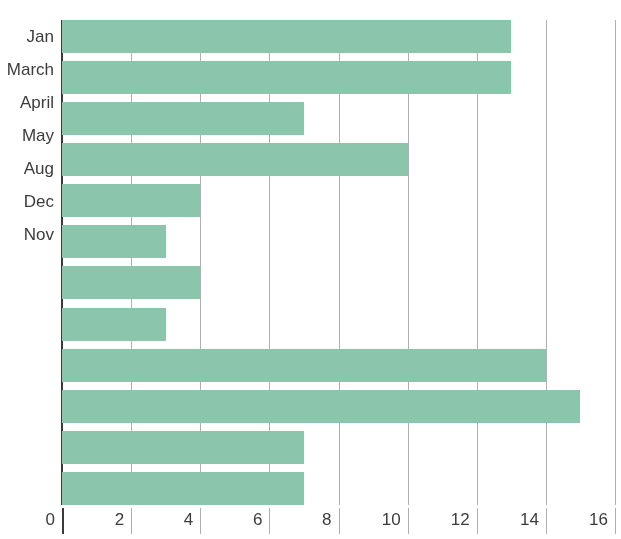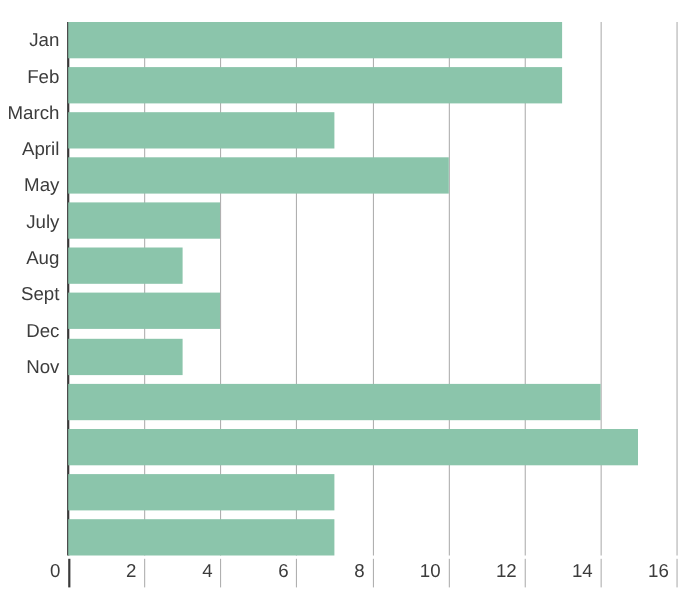--- a/index.html
+++ b/index.html
@@ -121,27 +121,24 @@
     background: #3a3a3a;
   }
 </style>
 </head>
 <body>
 
 <div id="chart-root">
 
   <div class="y-labels" id="y-labels">
       <div class="y-label">Jan</div>
-      <div class="y-label">Feb</div>
       <div class="y-label">March</div>
       <div class="y-label">April</div>
       <div class="y-label">May</div>
-      <div class="y-label">July</div>
       <div class="y-label">Aug</div>
-      <div class="y-label">Sept</div>
       <div class="y-label">Dec</div>
       <div class="y-label">Nov</div>
     </div>
 
   <div class="y-axis-spine"></div>
 
   <div class="plot-area">
     <div id="gridlines">
         <div class="gridline" style="left: 69.125px;"></div>
         <div class="gridline" style="left: 138.25px;"></div>

